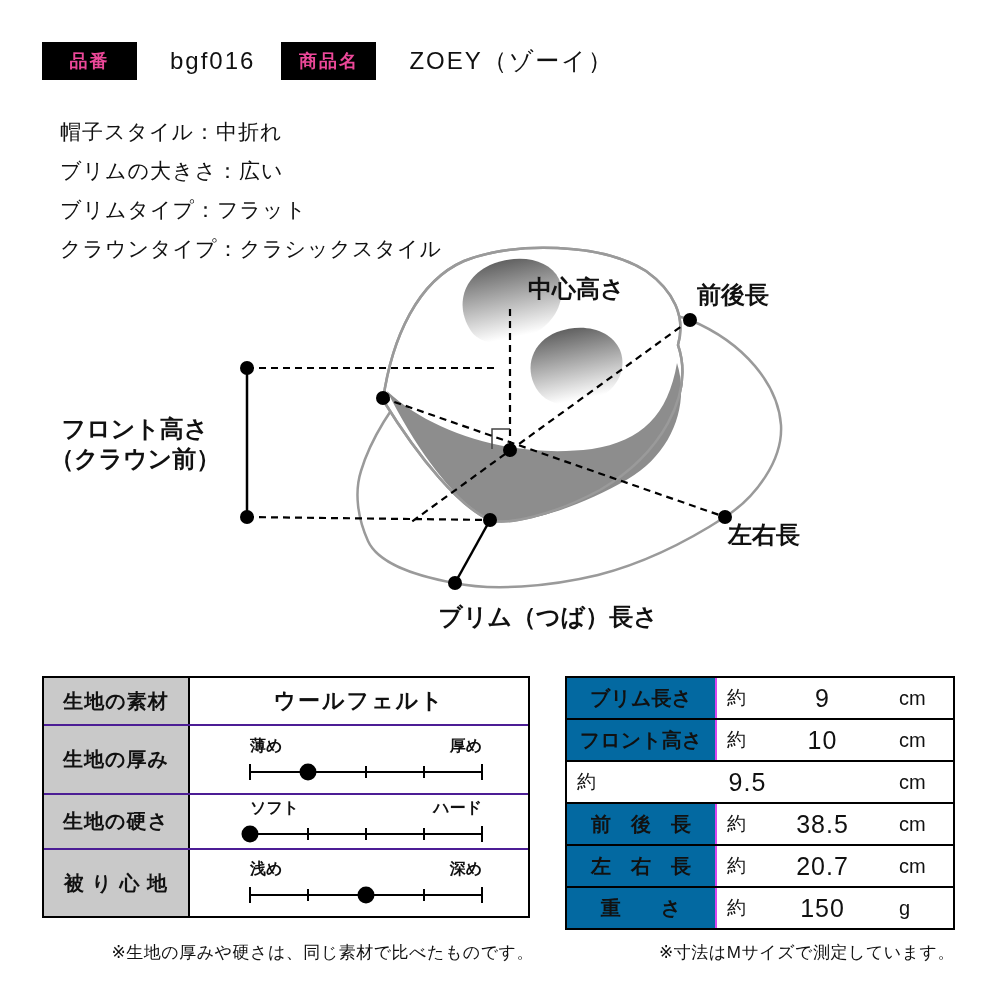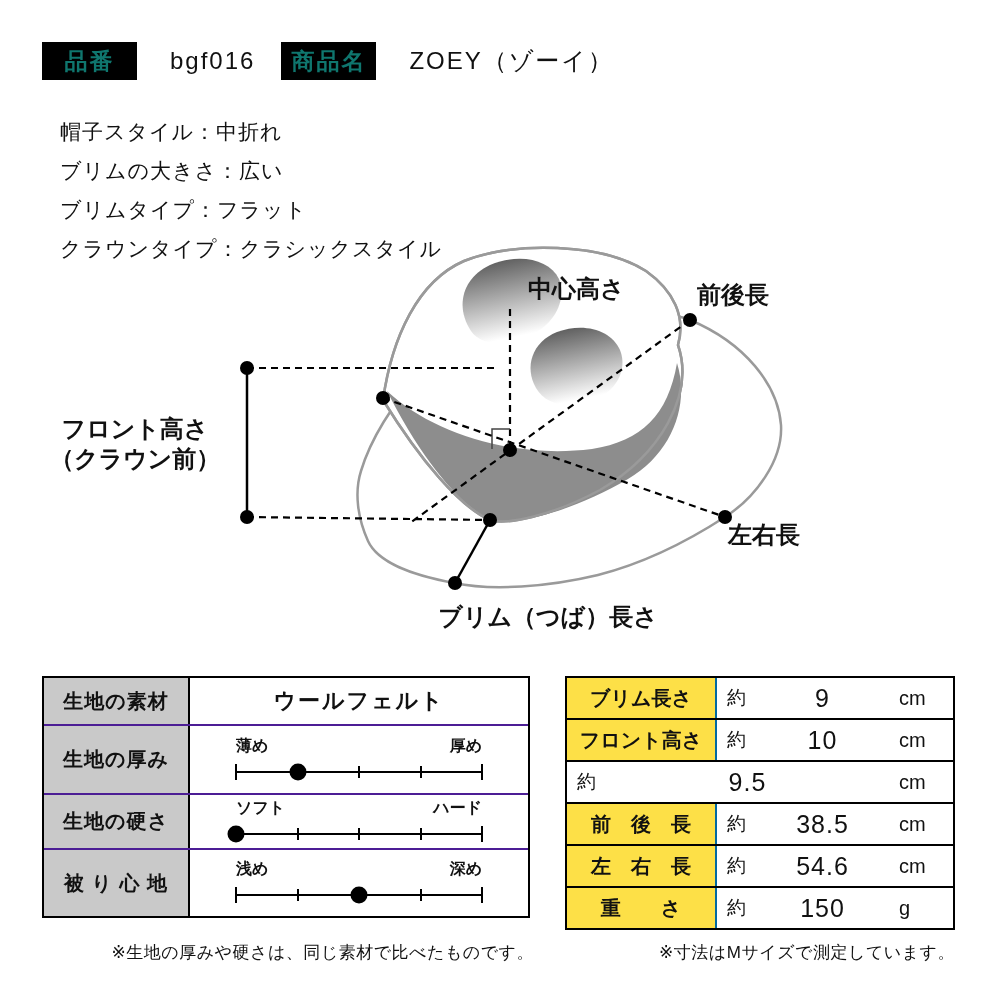--- a/index.html
+++ b/index.html
@@ -2,53 +2,53 @@
 <html><head>
 <meta charset="utf-8">
 <style>
   *{margin:0;padding:0;box-sizing:border-box}
   html,body{background:#fff}
   body{width:1000px;height:1000px;font-family:"Liberation Sans","DejaVu Sans",sans-serif;color:#111}
   .page{position:relative;width:1000px;height:1000px;background:#fff;overflow:hidden}
 
   
   .header{position:absolute;left:42px;top:42px;display:flex;align-items:center}
-  .tag{display:flex;align-items:center;justify-content:center;background:#000;color:#0f766e;
-       font-size:23px;font-weight:700;width:95px;height:38px;letter-spacing:2px;flex:none}
+  .tag{display:flex;align-items:center;justify-content:center;background:#000;color:#ec4899;
+       font-size:18px;font-weight:700;width:95px;height:38px;letter-spacing:2px;flex:none}
   .hval{font-size:24px;margin-left:33px;letter-spacing:2px;white-space:nowrap}
   .tag-2{margin-left:26px}
 
   
   .attrs{position:absolute;left:60px;top:112px;font-size:21px;line-height:39px;letter-spacing:1px}
 
   
   .diagram{position:absolute;left:40px;top:245px}
   .svg-label{font-size:24px;font-weight:700;fill:#111;font-family:"Liberation Sans","DejaVu Sans",sans-serif}
 
   
   .ftable{position:absolute;left:42px;top:676px;width:488px;border:2px solid #000;display:flex;flex-direction:column;background:#fff}
   .frow{display:flex;border-top:2px solid #4c1d95}
   .frow:first-child{border-top:none}
   .flabel{width:146px;background:#c9c9c9;display:flex;align-items:center;justify-content:center;
           font-size:20px;font-weight:700;border-right:2px solid #000;letter-spacing:1px;flex:none}
   .fval{flex:1;display:flex;align-items:center;justify-content:center;font-size:22px;font-weight:700;letter-spacing:2px}
-  .fscale{flex:1;display:flex;flex-direction:column;justify-content:center;padding:2px 46px 0 46px}
+  .fscale{flex:1;display:flex;flex-direction:column;justify-content:center;padding:2px 46px 0 60px}
   .scale-labels{display:flex;justify-content:space-between;font-size:16px;font-weight:700;margin-bottom:1px}
   .scale-track{position:relative;height:28px}
   .scale-track::before{content:"";position:absolute;left:0;right:0;top:13px;height:2px;background:#000}
   .tick{position:absolute;top:8px;width:2px;height:12px;background:#000;transform:translateX(-50%)}
   .tick.end{top:6px;height:16px}
   .scale-dot{position:absolute;top:14px;width:17px;height:17px;background:#000;border-radius:50%;transform:translate(-50%,-50%)}
 
   
   .stable{position:absolute;left:565px;top:676px;width:390px;height:254px;border:2px solid #000;display:flex;flex-direction:column;background:#fff}
   .srow{flex:1;display:flex;border-top:2px solid #000}
   .srow:first-child{border-top:none}
-  .slabel{width:150px;background:#fde047;display:flex;align-items:center;justify-content:center;
-          font-size:20px;font-weight:700;border-right:2px solid #0369a1;flex:none;white-space:pre}
+  .slabel{width:150px;background:#0369a1;display:flex;align-items:center;justify-content:center;
+          font-size:20px;font-weight:700;border-right:2px solid #d946ef;flex:none;white-space:pre}
   .scell{flex:1;display:flex;align-items:center}
   .sapprox{font-size:19px;margin-left:10px;flex:none}
   .sval{flex:1;text-align:center;font-size:25px;letter-spacing:1px}
   .sunit{width:54px;font-size:20px;flex:none}
 
   
   .fnote{position:absolute;font-size:17px;letter-spacing:0.5px}
   .fnote-left{left:42px;top:941px;width:492px;text-align:right}
   .fnote-right{left:565px;top:941px;width:390px;text-align:right}
 </style>
@@ -218,21 +218,21 @@
       <div class="scell">
         <span class="sapprox">約</span>
         <span class="sval">38.5</span>
         <span class="sunit">cm</span>
       </div>
     </div>
     <div class="srow">
       <div class="slabel">左　右　長</div>
       <div class="scell">
         <span class="sapprox">約</span>
-        <span class="sval">54.6</span>
+        <span class="sval">20.7</span>
         <span class="sunit">cm</span>
       </div>
     </div>
     <div class="srow">
       <div class="slabel">重　　さ</div>
       <div class="scell">
         <span class="sapprox">約</span>
         <span class="sval">150</span>
         <span class="sunit">g</span>
       </div>

